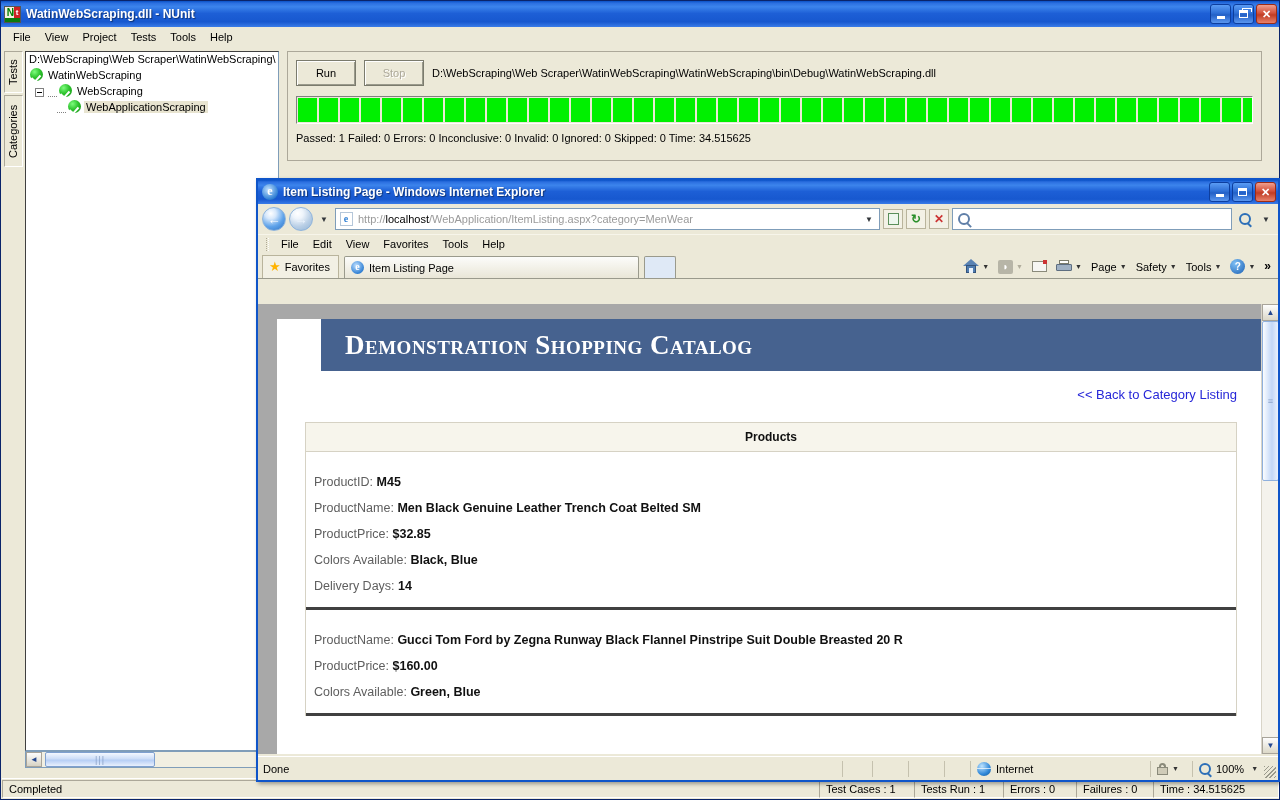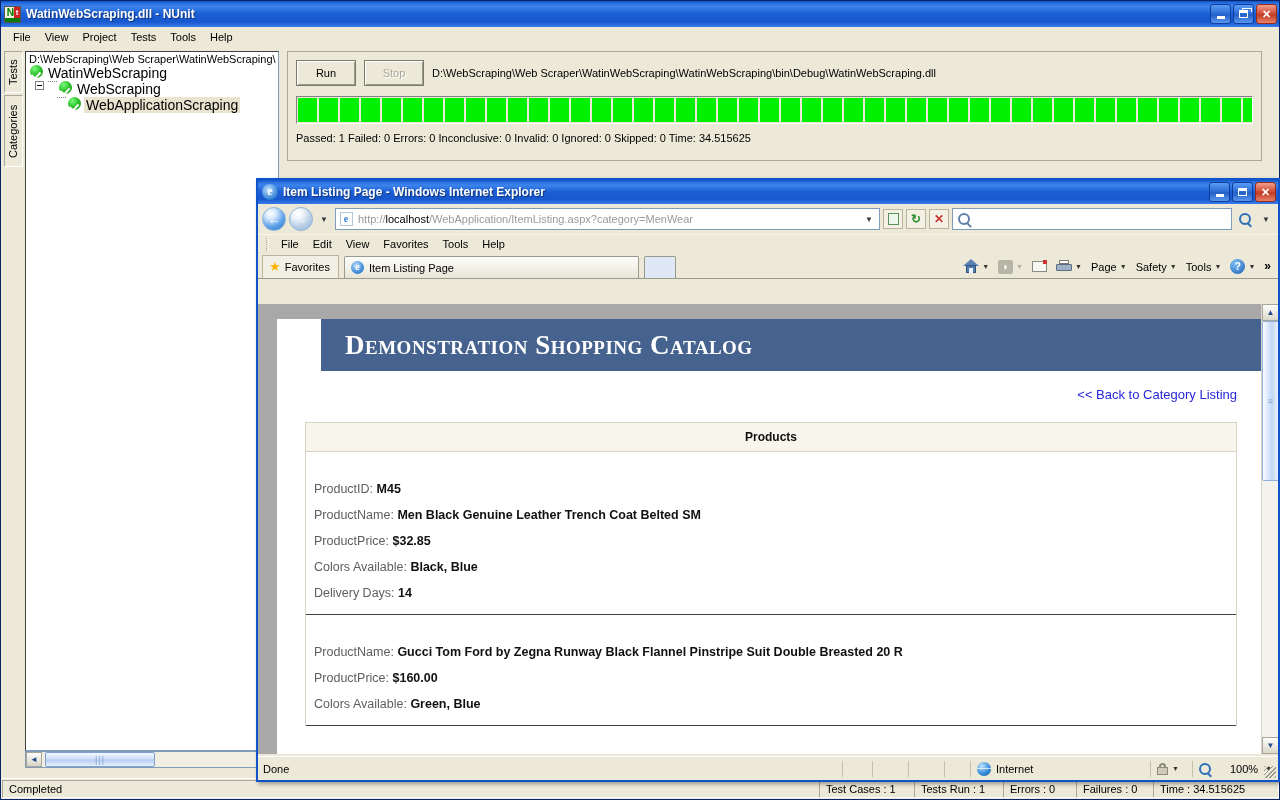--- a/index.html
+++ b/index.html
@@ -92,21 +92,21 @@
   .vtab.cats { height: 72px; margin-top: 2px;}
 
   .tree-panel {
     position: absolute; left: 23px; top: 3px; width: 254px; height: 700px;
     background: #fff;
     border: 1px solid #7f9db9;
     border-top-color:#404040; border-left-color:#404040;
     overflow: hidden;
   }
   .tree-path { font-size: 11px; padding: 1px 2px 0 3px; white-space: nowrap; color:#000;}
-  .tnode { display: flex; align-items: flex-start; font-size: 14px; white-space: nowrap; height: 16px; }
+  .tnode { display: flex; align-items: flex-end; font-size: 11px; white-space: nowrap; height: 16px; }
   .tnode .lbl { padding: 0 2px; }
   .tnode .lbl.sel { background: #e8e4d0; }
   .tick {
     width: 13px; height: 13px; border-radius: 50%;
     background: radial-gradient(circle at 35% 30%, #7dfc7d 0%, #2ec42e 45%, #0f8f0f 100%);
     position: relative; flex: 0 0 auto; margin-right: 3px;
   }
   .tick:after {
     content:""; position:absolute; left:3px; top:5px;
     width:4px;height:7px;border:2px solid #fff;border-top:none;border-left:none;
@@ -237,21 +237,21 @@
     font-family: "Liberation Serif", serif;
     font-variant: small-caps;
     font-weight: bold;
     font-size: 27px;
     letter-spacing: 0.5px;
   }
   .back-link-row { text-align:right; padding:16px 24px 0 0;}
   .back-link { color:#2727d8; font-size:13px; text-decoration:none;}
   .products-box { margin:20px 24px 0 28px; border:1px solid #d6d2c4; border-bottom:none; background:#fff;}
   .products-head { background:#f7f5ec; border-bottom:1px solid #d6d2c4; text-align:center; font-weight:bold; font-size:12px; padding:7px 0; color:#111;}
-  .prod-block { padding:24px 0 8px 8px; border-bottom:1px solid #404040;}
+  .prod-block { padding:17px 0 8px 8px; border-bottom:3px solid #404040;}
   .prod-line { font-size:12.5px; color:#5e5e5e; padding:6px 0 6px 0; }
   .prod-line b { color:#111; }
 
   .vscroll { position:absolute; right:0; top:0; width:17px; bottom:0; background:#f4f2ec; border-left:1px solid #d8d4c8;}
   .vs-btn { width:17px;height:17px;background:linear-gradient(to bottom,#fdfdfd,#dcd8c8);border:1px solid #a8a49a;display:flex;align-items:center;justify-content:center;font-size:8px;color:#24478f;}
   .vs-thumb { position:absolute;left:0;top:17px;width:17px;height:160px;
     background:linear-gradient(to right,#fbfdff,#d4e3fa 40%,#c3d7f7 60%,#eaf1fd);
     border:1px solid #8fb0dd;border-radius:2px; display:flex;align-items:center;justify-content:center;}
   .vs-grip{color:#8ba3c8;font-size:9px;line-height:3px;}
 
@@ -564,18 +564,18 @@
     </div>
     <div class="seg" style="width:42px">
       <span class="lock-ico">
           <span class="sh"></span>
           <span class="bd"></span>
         </span>
       <span class="caret-sm" style="margin-left:4px">▼</span>
     </div>
     <div class="seg" style="width:86px">
       <span class="zoom-ico"></span>
-      <span style="margin-left:19px">100%</span>
+      <span style="margin-left:5px">100%</span>
       <span class="caret-sm" style="margin-left:7px">▼</span>
     </div>
     <div class="grip-corner"></div>
   </div>
 </div>
 
 </body></html>

